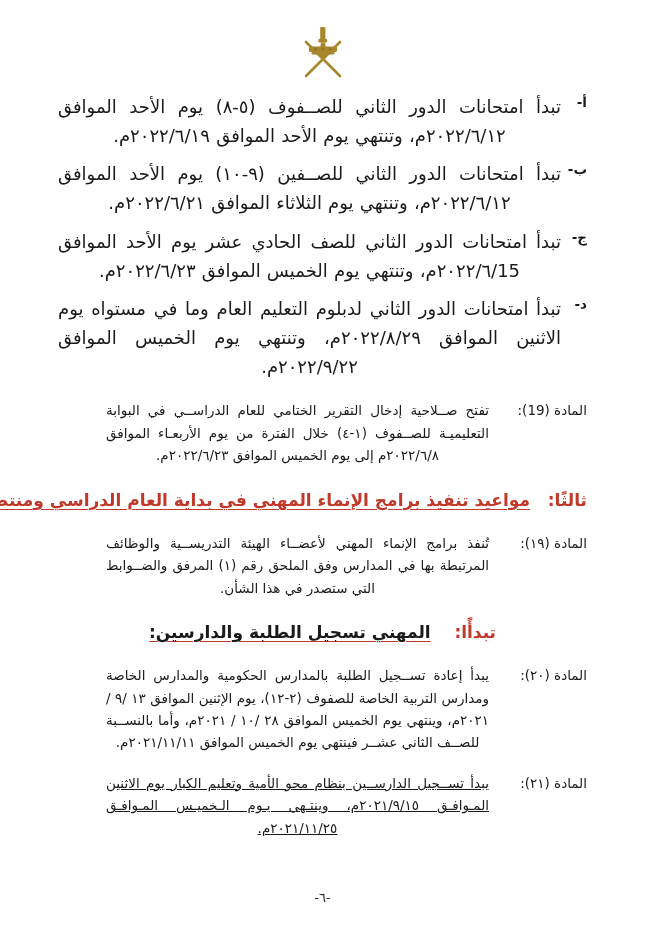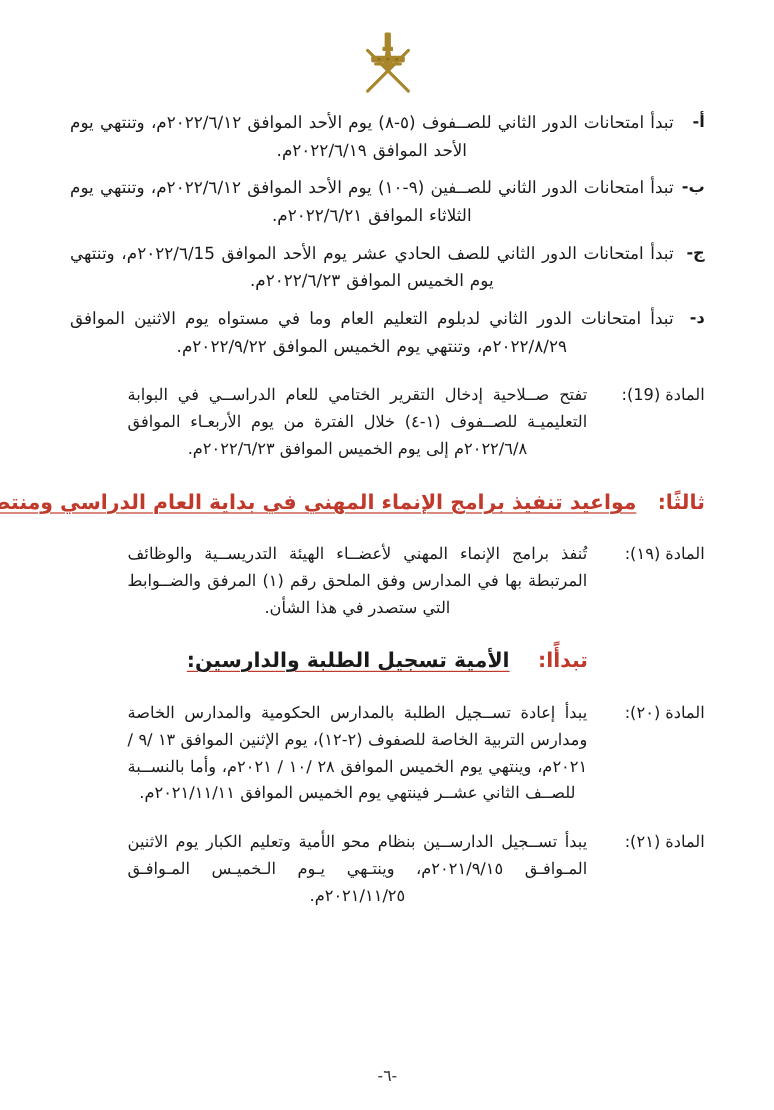--- a/index.html
+++ b/index.html
@@ -59,21 +59,21 @@
     width: 26px;
     font-size: 13.5px;
     line-height: 1.62;
     font-weight: 600;
     text-align: right;
     padding-top: 0;
     white-space: nowrap;
   }
   .sub-body {
     flex: 1 1 auto;
-    font-size: 14px;
+    font-size: 18px;
     line-height: 1.62;
     text-align: justify;
     text-align-last: center;
     word-spacing: 0.5px;
   }
 
   
   .article {
     display: flex;
     flex-direction: row;
@@ -95,20 +95,21 @@
     font-size: 13.5px;
     line-height: 1.66;
     text-align: justify;
     text-align-last: center;
     padding-right: 6px;
     margin-left: 48px;
   }
   .article-body.spaced {
     letter-spacing: 0.35px;
     word-spacing: 1.5px;
+    text-decoration: underline;
   }
 
   
   .section-heading {
     margin-top: 20px;
     margin-bottom: 14px;
     font-size: 17px;
     font-weight: 700;
     line-height: 1.6;
     text-align: center;
@@ -200,21 +201,21 @@
     </div>
 
     <div class="article">
       <div class="article-label">المادة (١٩):</div>
       <div class="article-body">تُنفذ برامج الإنماء المهني لأعضــاء الهيئة التدريســية والوظائف المرتبطة بها في المدارس وفق الملحق رقم (١) المرفق والضــوابط التي ستصدر في هذا الشأن.</div>
     </div>
 
     <div class="section-heading">
       <span class="ordinal" style="color: rgb(192, 57, 43);">تبدأًا:</span>
       <span>&nbsp;&nbsp;</span>
-      <span class="heading-text" style="color: rgb(26, 26, 26); text-decoration-color: rgb(192, 57, 43);">الأمية تسجيل الطلبة والدارسين:</span>
+      <span class="heading-text" style="color: rgb(26, 26, 26); text-decoration-color: rgb(192, 57, 43);">المهني تسجيل الطلبة والدارسين:</span>
     </div>
 
     <div class="article">
       <div class="article-label">المادة (٢٠):</div>
       <div class="article-body">يبدأ إعادة تســجيل الطلبة بالمدارس الحكومية والمدارس الخاصة ومدارس التربية الخاصة للصفوف (٢-١٢)، يوم الإثنين الموافق ١٣ /٩ / ٢٠٢١م، وينتهي يوم الخميس الموافق ٢٨ /١٠ / ٢٠٢١م، وأما بالنســبة للصــف الثاني عشــر فينتهي يوم الخميس الموافق ٢٠٢١/١١/١١م.</div>
     </div>
 
     <div class="article">
       <div class="article-label">المادة (٢١):</div>
       <div class="article-body spaced">يبدأ تســجيل الدارســين بنظام محو الأمية وتعليم الكبار يوم الاثنين المـوافـق ٢٠٢١/٩/١٥م، وينتـهي يـوم الـخميـس المـوافـق ٢٠٢١/١١/٢٥م.</div>

